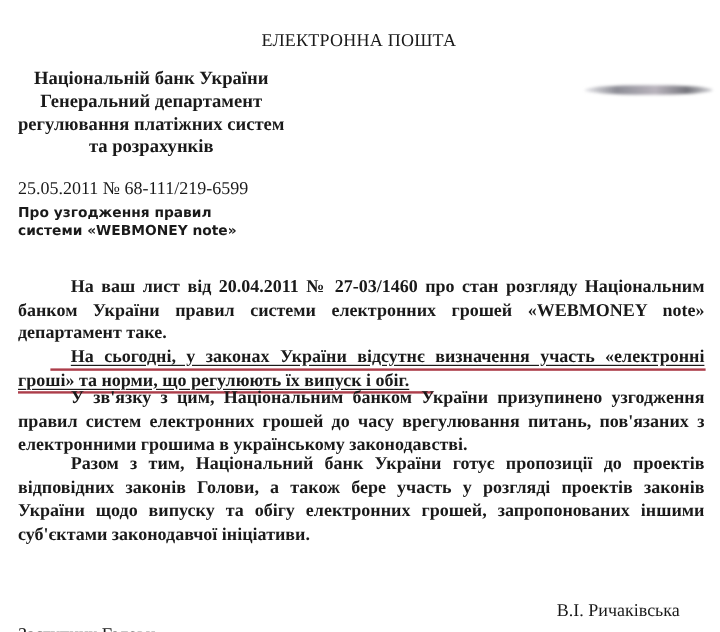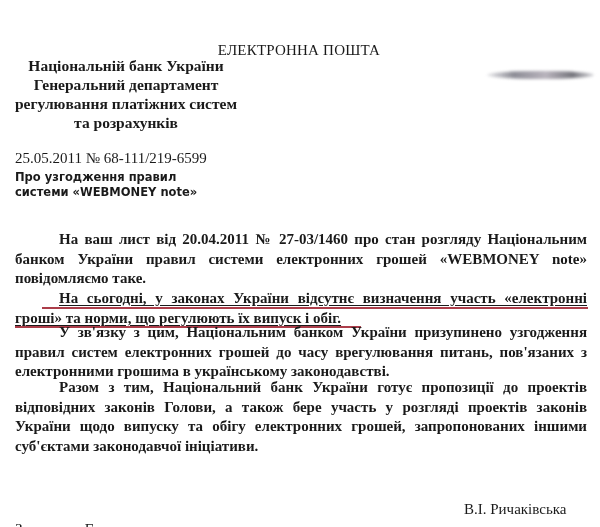--- a/index.html
+++ b/index.html
@@ -16,21 +16,21 @@
       color: #111111;
     }
     .page {
       position: absolute;
       left: 0; top: 0;
       width: 600px; height: 527px;
       background: #ffffff;
     }
     .heading {
       position: absolute;
-      top: 42px;
+      top: 26px;
       left: 0;
       width: 598px;
       text-align: center;
       font-size: 15px;
       letter-spacing: 0.2px;
       color: #1a1a1a;
     }
     .addressee {
       position: absolute;
       left: 15px;
@@ -143,21 +143,21 @@
   <div class="ref-line">25.05.2011 № 68-111/219-6599</div>
 
   <div class="subject">
     <div>Про узгодження правил</div>
     <div>системи «WEBMONEY note»</div>
   </div>
 
   <div class="body-text p1">
     <span class="line indent">На ваш лист від 20.04.2011 № 27-03/1460 про стан розгляду Національним</span>
     <span class="line">банком України правил системи електронних грошей «WEBMONEY note»</span>
-    <span class="line last">повідомляємо таке.</span>
+    <span class="line last">департамент таке.</span>
   </div>
 
   <div class="body-text p2">
     <span class="line indent underlined">На сьогодні, у законах України відсутнє визначення участь «електронні</span>
     <span class="line last"><span class="underlined">гроші» та норми, що регулюють їх випуск і обіг.</span></span>
   </div>
   <div class="red-rule" style="left:42px; top:307px; width:546px;"></div>
   <div class="red-rule" style="left:15px; top:326px; width:346px;"></div>
 
   <div class="body-text p3">

